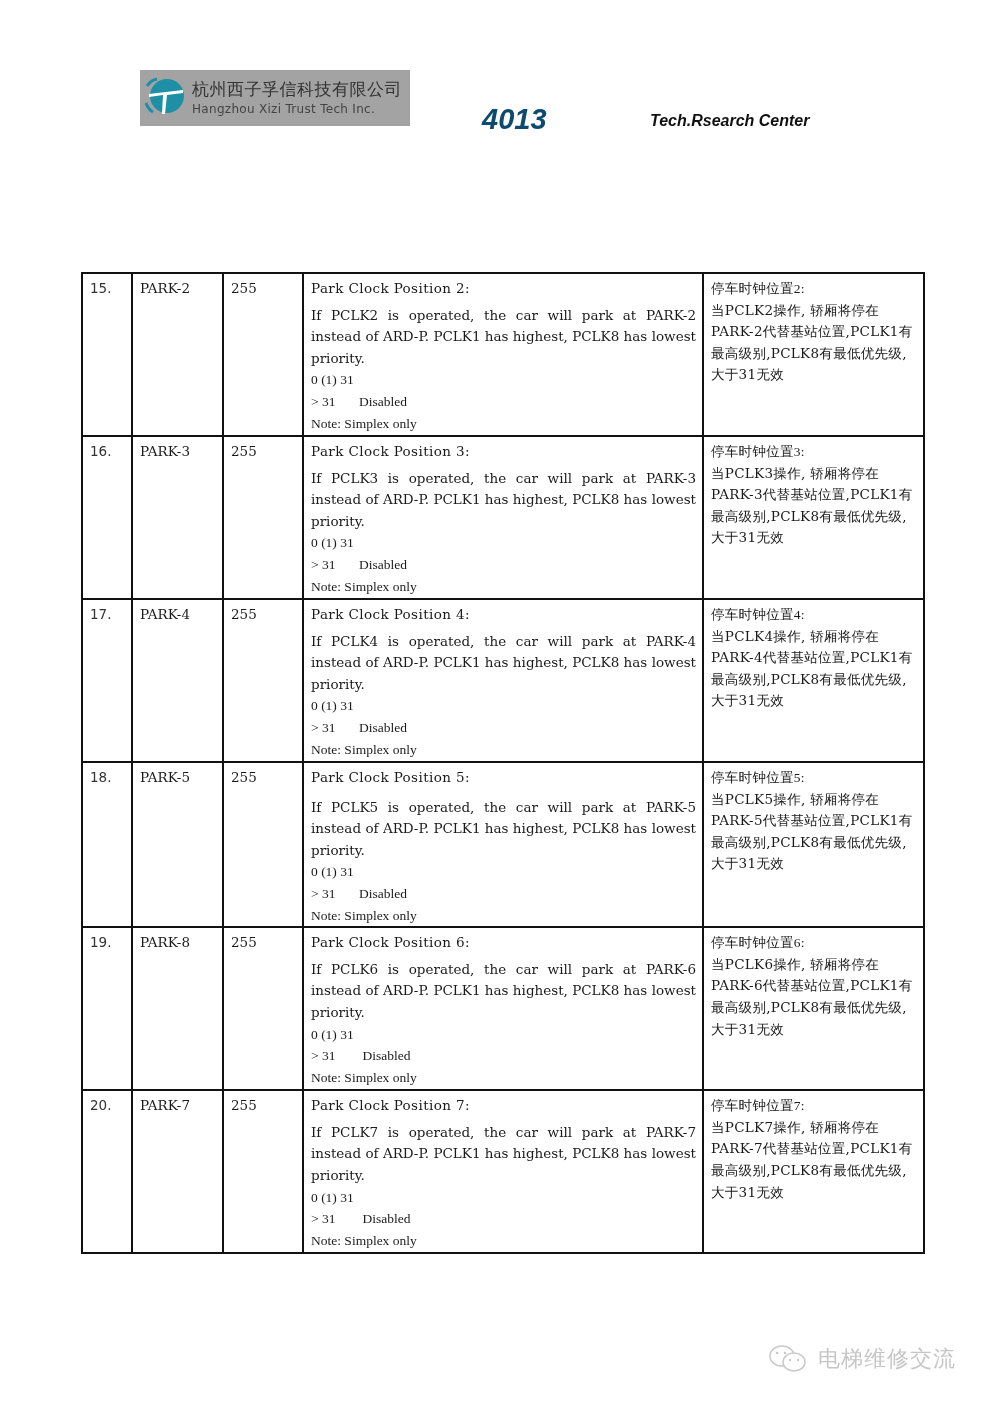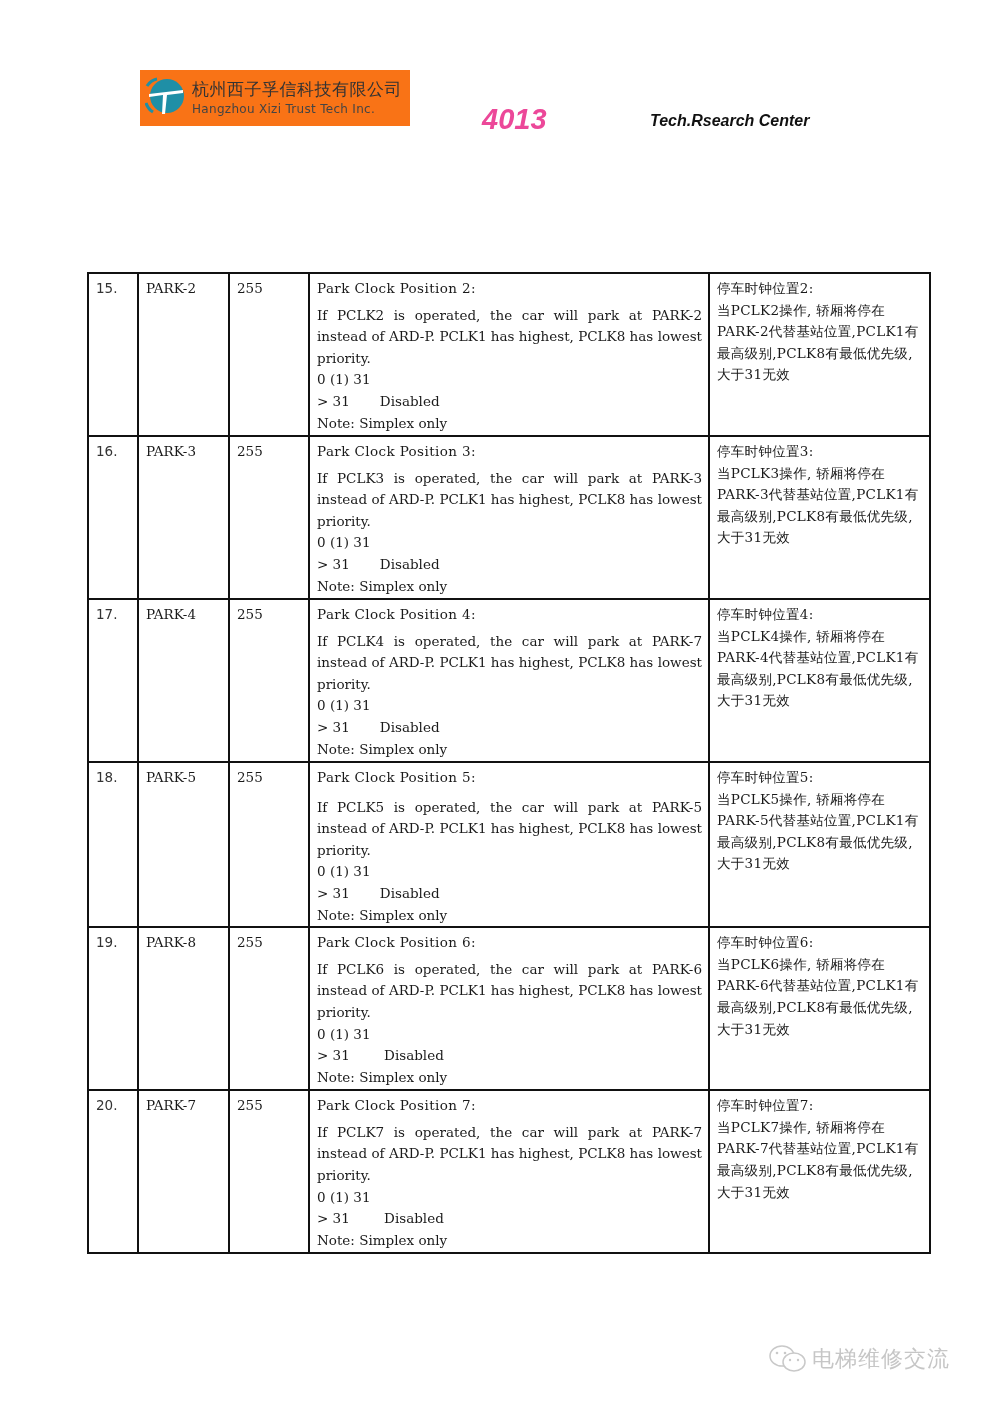--- a/index.html
+++ b/index.html
@@ -1,41 +1,41 @@
 <!DOCTYPE html>
 <html><head>
 <meta charset="utf-8">
 <style>
   * { box-sizing: border-box; margin: 0; padding: 0; }
   html, body { width: 992px; height: 1403px; background: #ffffff; overflow: hidden; }
   body { position: relative; font-family: "DejaVu Serif", "Liberation Serif", serif; color: #1a1a1a; }
 
-  .logo { position: absolute; left: 140px; top: 70px; width: 270px; height: 56px; background: #f97316; }
+  .logo { position: absolute; left: 140px; top: 70px; width: 270px; height: 56px; background: #a3a3a3; }
   .logo-mark { position: absolute; left: 5px; top: 6px; width: 40px; height: 40px; }
   .logo-cn { position: absolute; left: 52px; top: 8px; font-family: "DejaVu Sans", sans-serif; font-size: 17px; color: #333; letter-spacing: 0.5px; white-space: nowrap; }
   .logo-en { position: absolute; left: 52px; top: 32px; font-family: "DejaVu Sans", sans-serif; font-size: 12px; color: #444; letter-spacing: 0.3px; white-space: nowrap; }
 
-  .doc-no { position: absolute; left: 482px; top: 103px; font-family: "Liberation Sans", sans-serif; font-weight: bold; font-style: italic; font-size: 29px; color: #ec4899; }
+  .doc-no { position: absolute; left: 482px; top: 103px; font-family: "Liberation Sans", sans-serif; font-weight: bold; font-style: italic; font-size: 29px; color: #0c4a6e; }
   .dept { position: absolute; left: 650px; top: 112px; font-family: "Liberation Sans", sans-serif; font-weight: bold; font-style: italic; font-size: 16px; color: #111; }
 
-  table.params { position: absolute; left: 87px; top: 272px; width: 842px; border-collapse: collapse; table-layout: fixed; border-radius: 26px; }
+  table.params { position: absolute; left: 81px; top: 272px; width: 842px; border-collapse: collapse; table-layout: fixed; border-radius: 26px; }
   table.params td { border: 2.5px solid #111; vertical-align: top; font-size: 13.5px; line-height: 21.6px; padding: 4px 6px 0 7px; }
   table.params tr { height: 163px; }
   table.params tr.short { height: 153px; }
   col.c-no { width: 50px; } col.c-name { width: 91px; } col.c-def { width: 80px; } col.c-desc { width: 400px; } col.c-cn { width: 221px; }
 
   .no { font-family: "DejaVu Sans", sans-serif; font-size: 14px; color: #333; padding-left: 1px; }
   .desc-title { display: block; letter-spacing: 0.4px; margin-bottom: 5px; }
   .desc-body { display: block; text-align: justify; text-align-last: left; }
-  .desc-line { display: block; white-space: pre; }
+  .desc-line { display: block; white-space: pre; font-family: Liberation Serif, serif; }
   .cn { font-size: 14px; line-height: 21.5px; letter-spacing: 0.3px; padding-top: 2px; }
 
   .watermark { position: absolute; left: 768px; top: 1342px; width: 200px; height: 34px; }
   .wm-icon { position: absolute; left: 0; top: 2px; width: 40px; height: 30px; }
-  .wm-text { position: absolute; left: 44px; top: 2px; font-family: "DejaVu Sans", sans-serif; font-size: 22px; color: #c6c6c6; letter-spacing: 1px; white-space: nowrap; }
+  .wm-text { position: absolute; left: 50px; top: 2px; font-family: "DejaVu Sans", sans-serif; font-size: 22px; color: #c6c6c6; letter-spacing: 1px; white-space: nowrap; }
 </style>
 </head>
 <body>
 
 <div class="logo">
   <svg class="logo-mark" viewBox="0 0 40 40">
     <circle cx="22" cy="20" r="17" fill="#1f8fa6"></circle>
     <path d="M4 18 L38 14 L38 17 L22 19 L20 38 L17 38 L18 19 L4 21 Z" fill="#ffffff"></path>
     <path d="M2 10 Q6 4 12 3" stroke="#1f8fa6" stroke-width="3" fill="none"></path>
     <path d="M1 27 Q3 33 8 36" stroke="#1f8fa6" stroke-width="3" fill="none"></path>
@@ -87,21 +87,21 @@
         <span class="desc-line">停车时钟位置3:</span>
         <span>当PCLK3操作, 轿厢将停在PARK-3代替基站位置,PCLK1有最高级别,PCLK8有最低优先级, 大于31无效</span>
       </td>
     </tr>
     <tr>
       <td class="no">17.</td>
       <td>PARK-4</td>
       <td>255</td>
       <td>
         <span class="desc-title">Park Clock  Position 4:</span>
-        <span class="desc-body">If PCLK4 is operated, the car will park at PARK-7 instead of ARD-P. PCLK1 has highest, PCLK8 has lowest priority.</span>
+        <span class="desc-body">If PCLK4 is operated, the car will park at PARK-4 instead of ARD-P. PCLK1 has highest, PCLK8 has lowest priority.</span>
         <span class="desc-line">0 (1) 31</span>
         <span class="desc-line">&gt; 31       Disabled</span>
         <span class="desc-line">Note: Simplex only</span>
       </td>
       <td class="cn">
         <span class="desc-line">停车时钟位置4:</span>
         <span>当PCLK4操作, 轿厢将停在PARK-4代替基站位置,PCLK1有最高级别,PCLK8有最低优先级, 大于31无效</span>
       </td>
     </tr>
     <tr class="short">

